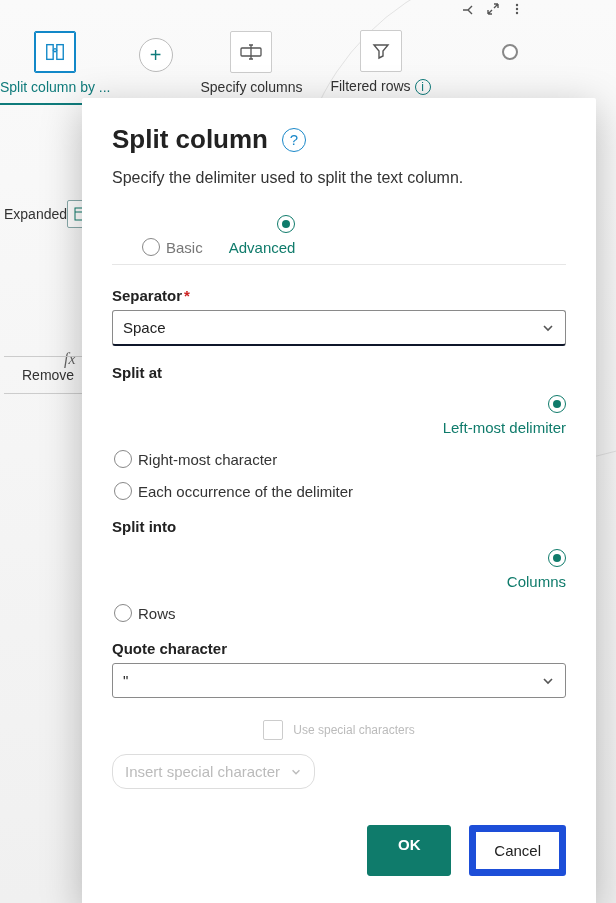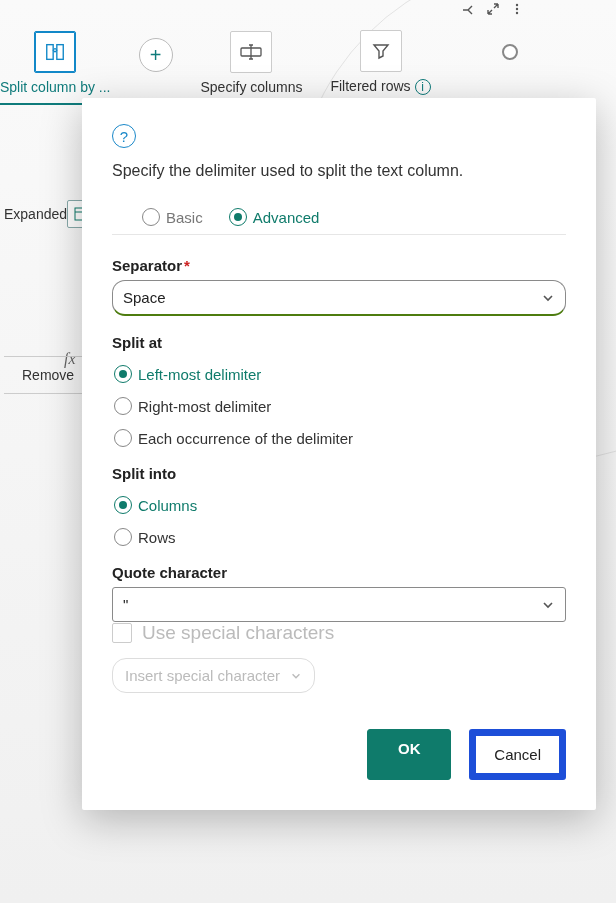--- a/index.html
+++ b/index.html
@@ -216,20 +216,21 @@
 .radio {
   display: inline-flex;
   align-items: flex-end;
   gap: 6px;
   font-size: 15px;
   color: #777;
   cursor: pointer;
 }
 .radio.sel {
   color: #0f7b6b;
+  flex-direction: column;
 }
 .radio .dot {
   width: 16px;
   height: 16px;
   border: 1.5px solid #888;
   border-radius: 50%;
   display: inline-flex;
   align-items: center;
   justify-content: center;
 }
@@ -257,44 +258,45 @@
   border: 1px solid #8a8a8a;
   border-radius: 3px;
   padding: 8px 34px 8px 10px;
   font-size: 15px;
   color: #222;
   background: #fff;
   position: relative;
   cursor: pointer;
 }
 .select.focus {
-  border-bottom: 2px solid #4d7c0f;
-  border-radius: 13px;
+  border-bottom: 2px solid #0f172a;
 }
 .select .chev {
   position: absolute;
   right: 10px;
   top: 50%;
   transform: translateY(-50%);
   color: #555;
 }
 .radio-stack {
   display: flex;
   flex-direction: column;
   gap: 14px;
   padding: 8px 0 0 2px;
 }
 .radio-stack .radio { color: #333; }
 .radio-stack .radio.sel { color: #0f7b6b; }
 .chk-row {
   display: flex;
   align-items: center;
   gap: 10px;
+  margin-top: 22px;
   color: #bbb;
-  font-size: 19px;
+  font-size: 12px;
+  justify-content: center;
 }
 .chk {
   width: 18px;
   height: 18px;
   border: 1px solid #ccc;
   border-radius: 2px;
 }
 .insert-btn {
   margin-top: 14px;
   border: 1px solid #ddd;
@@ -407,20 +409,21 @@
           <path d="M1 5h16M9 1v12" stroke="#0f7b6b"></path>
         </svg>
     </span>
   </div>
 </div>
 <div class="fx"><span>fx</span></div>
 <div class="fx-row"><span>Remove</span></div>
 
 <div class="dialog">
   <div class="dlg-title-row">
+    <h1 class="dlg-title">Split column</h1>
     <span class="help-icon">?</span>
   </div>
   <p class="dlg-sub">Specify the delimiter used to split the text column.</p>
 
   <div class="mode-row">
     <span class="radio">
       <span class="dot"></span>
       <span>Basic</span>
     </span>
     <span class="radio sel">
@@ -442,21 +445,21 @@
   </div>
 
   <div class="field-label">Split at</div>
   <div class="radio-stack">
     <span class="radio sel">
       <span class="dot"></span>
       <span>Left-most delimiter</span>
     </span>
     <span class="radio">
       <span class="dot"></span>
-      <span>Right-most delimiter</span>
+      <span>Right-most character</span>
     </span>
     <span class="radio">
       <span class="dot"></span>
       <span>Each occurrence of the delimiter</span>
     </span>
   </div>
 
   <div class="field-label">Split into</div>
   <div class="radio-stack">
     <span class="radio sel">

